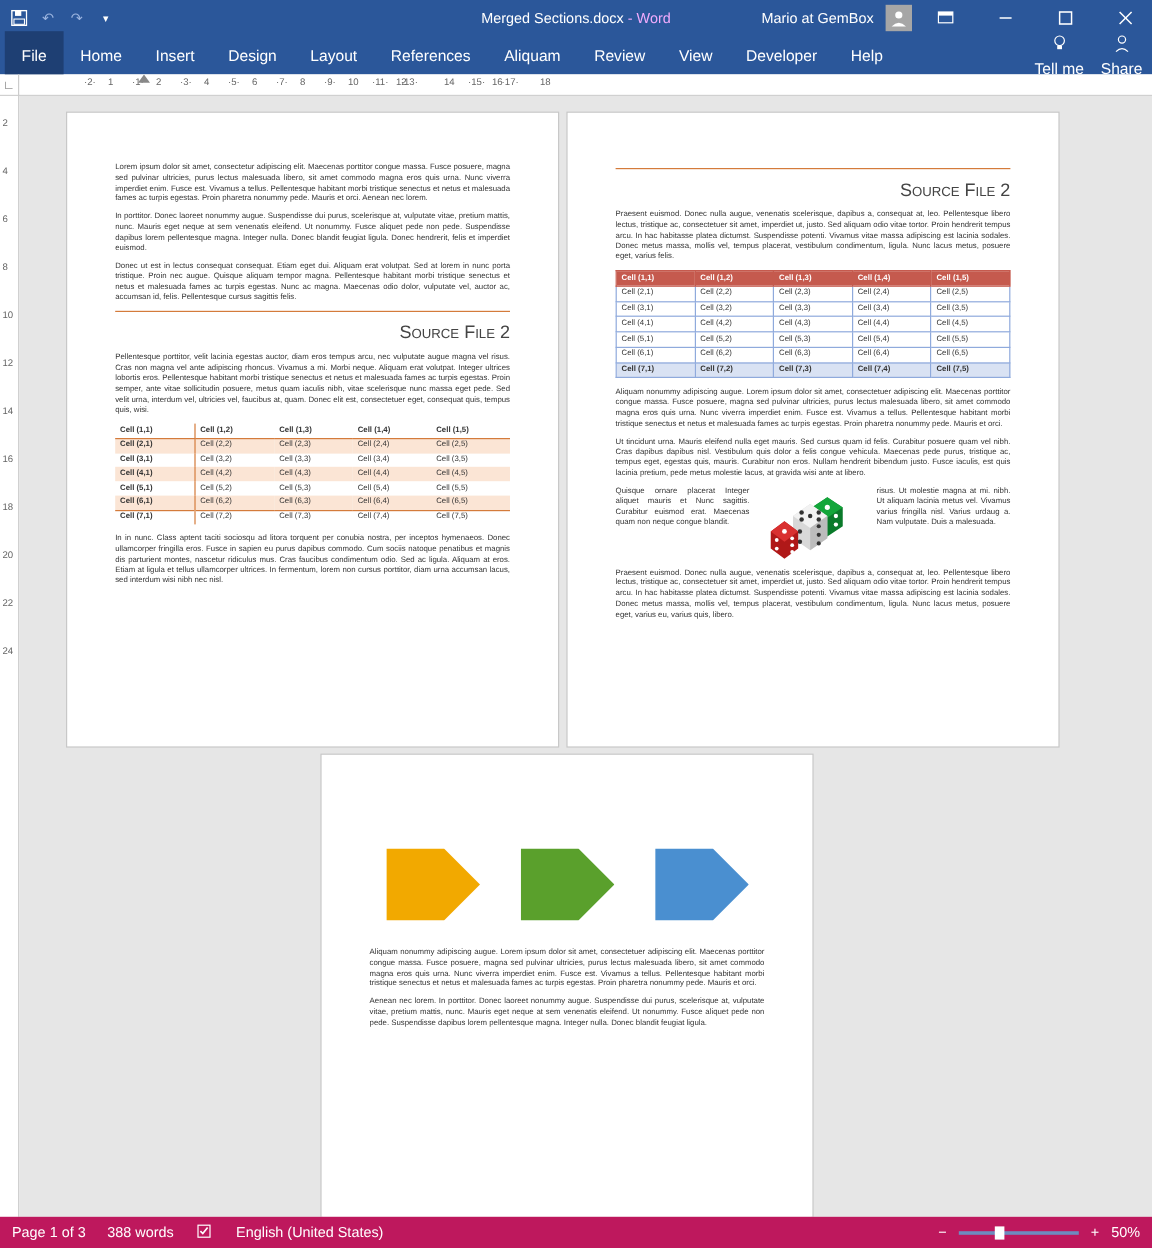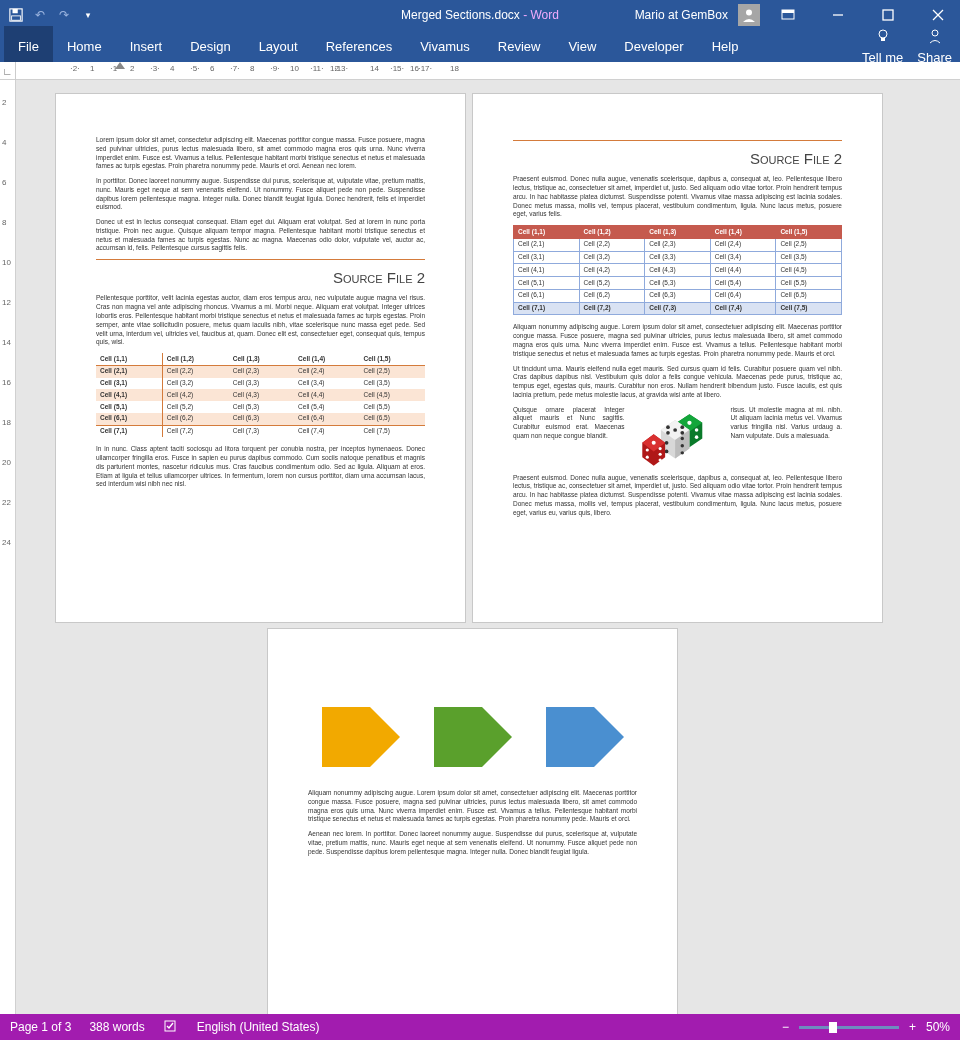--- a/index.html
+++ b/index.html
@@ -40,21 +40,21 @@
   .tbl-orange tr.h th { border-bottom:1px solid #d47b3b;}
   .tbl-orange tr.alt td, .tbl-orange tr.alt th { background:#fbe5d5;}
   .tbl-orange th.rowh { border-right:1px solid #d47b3b;}
   .tbl-orange tr.last th,.tbl-orange tr.last td { border-top:1px solid #d47b3b;}
   
   .tbl-blue th, .tbl-blue td { border:0.5px solid #8faadc; text-align:left;}
   .tbl-blue tr.h th { background:#c55a4e; color:#fff; border-color:#c55a4e; font-weight:bold;}
   .tbl-blue tr.ftr td { background:#d9e2f3; font-weight:bold;}
   .dice { display:block; margin:4px auto; }
   .arrow-row { display:flex; justify-content:center; gap:34px; margin:36px 0 20px 0;}
-  .statusbar { position:absolute; bottom:0; left:0; right:0; height:26px; background:#a21caf; color:#fff; display:flex; align-items:center; font-size:12px; padding:0 10px; gap:18px; }
+  .statusbar { position:absolute; bottom:0; left:0; right:0; height:26px; background:#be185d; color:#fff; display:flex; align-items:center; font-size:12px; padding:0 10px; gap:18px; }
   .statusbar .right { position:absolute; right:10px; display:flex; align-items:center; gap:10px;}
   .zoom-track { width:100px; height:3px; background:#6e8bbf; position:relative;}
   .zoom-thumb { position:absolute; left:30px; top:-4px; width:8px; height:11px; background:#fff;}
   .icon-btn { display:flex; align-items:center; justify-content:center;}
   .two-col { display:flex; gap:10px; }
   .two-col > div { flex:1; }
 </style>
 </head>
 <body>
 
@@ -107,21 +107,21 @@
   </div>
 </div>
 
 <div class="ribbon">
   <div class="tab file">File</div>
   <div class="tab">Home</div>
   <div class="tab">Insert</div>
   <div class="tab">Design</div>
   <div class="tab">Layout</div>
   <div class="tab">References</div>
-  <div class="tab">Vivamus</div>
+  <div class="tab">Aliquam</div>
   <div class="tab">Review</div>
   <div class="tab">View</div>
   <div class="tab">Developer</div>
   <div class="tab">Help</div>
   <div class="right-grp">
     <div class="item">
       <svg width="16" height="16">
           <circle cx="8" cy="6" r="4" fill="none" stroke="#fff"></circle>
           <rect x="6" y="10" width="4" height="3" fill="#fff"></rect>
         </svg>

